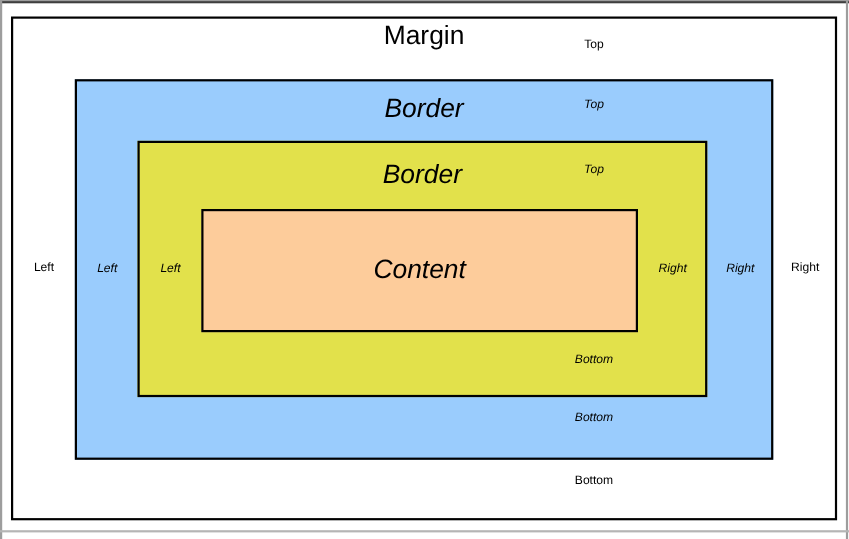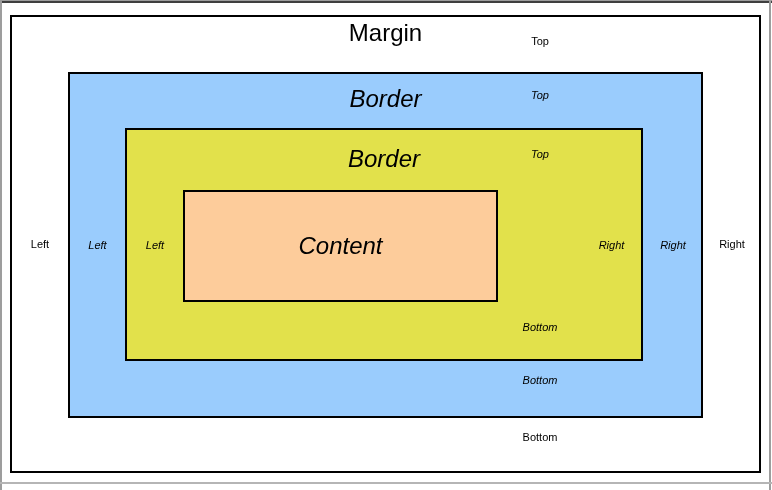--- a/index.html
+++ b/index.html
@@ -15,21 +15,21 @@
   .frame-top-light{position:absolute;left:0;top:0;width:772px;height:1px;background:#9d9d9d;}
   .frame-top-dark{position:absolute;left:0;top:1px;width:772px;height:2px;background:#3f3f3f;}
   .frame-left{position:absolute;left:0;top:0;width:2px;height:490px;background:#9d9d9d;}
   .frame-right{position:absolute;left:769px;top:0;width:2px;height:490px;background:#9d9d9d;}
   .frame-bottom{position:absolute;left:0;top:482px;width:772px;height:2px;background:#b5b5b5;}
 
   .box{position:absolute;border:2px solid #000;box-sizing:border-box;}
   .margin-box{left:10px;top:15px;width:751px;height:458px;background:#ffffff;}
   .border-box{left:56px;top:55px;width:635px;height:346px;font-style:italic;}
   .padding-box{left:55px;top:54px;width:518px;height:233px;}
-  .content-box{left:56px;top:60px;width:315px;height:112px;
+  .content-box{left:56px;top:60px;width:397px;height:112px;
     display:flex;align-items:center;justify-content:center;}
 
   .box-title{
     position:absolute;left:0;width:100%;
     text-align:center;font-size:24px;line-height:1;
     white-space:nowrap;
   }
   .margin-box > .box-title{top:4px;}
   .border-box > .box-title{top:13px;}
   .padding-box > .box-title{top:17px;}

